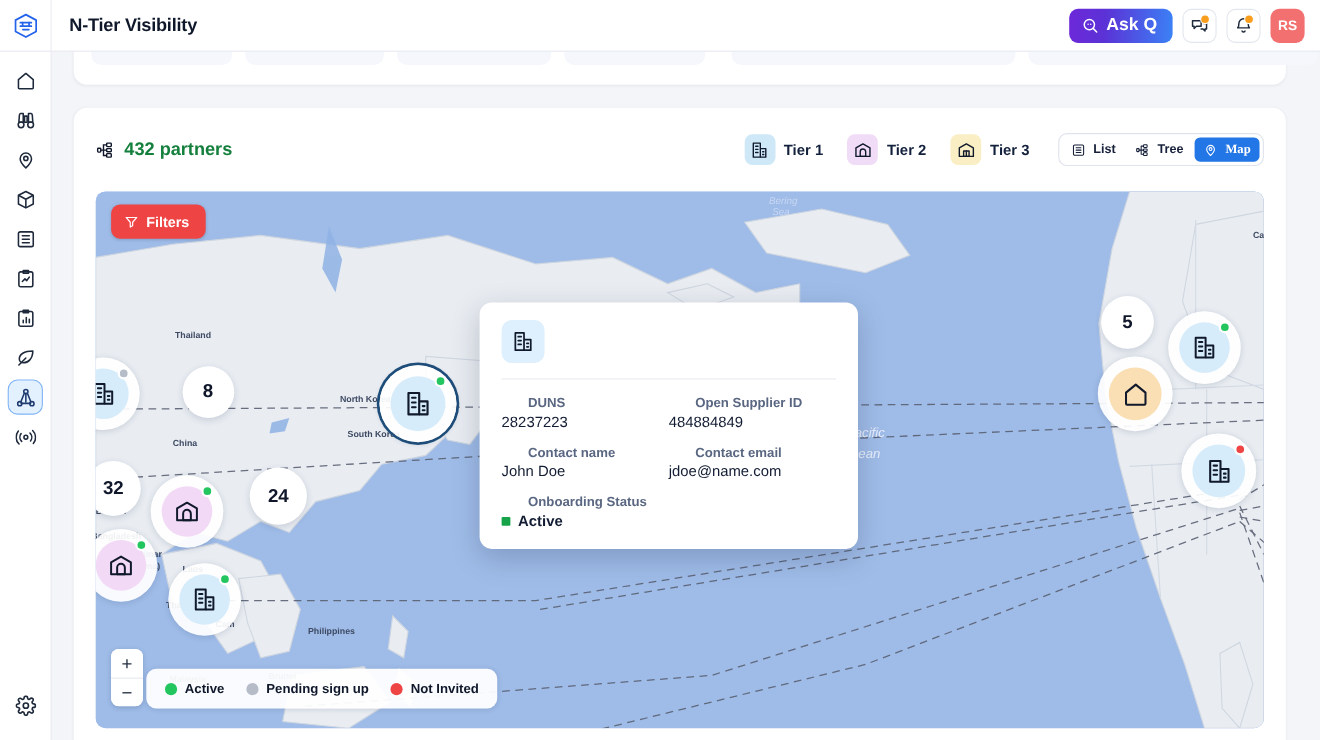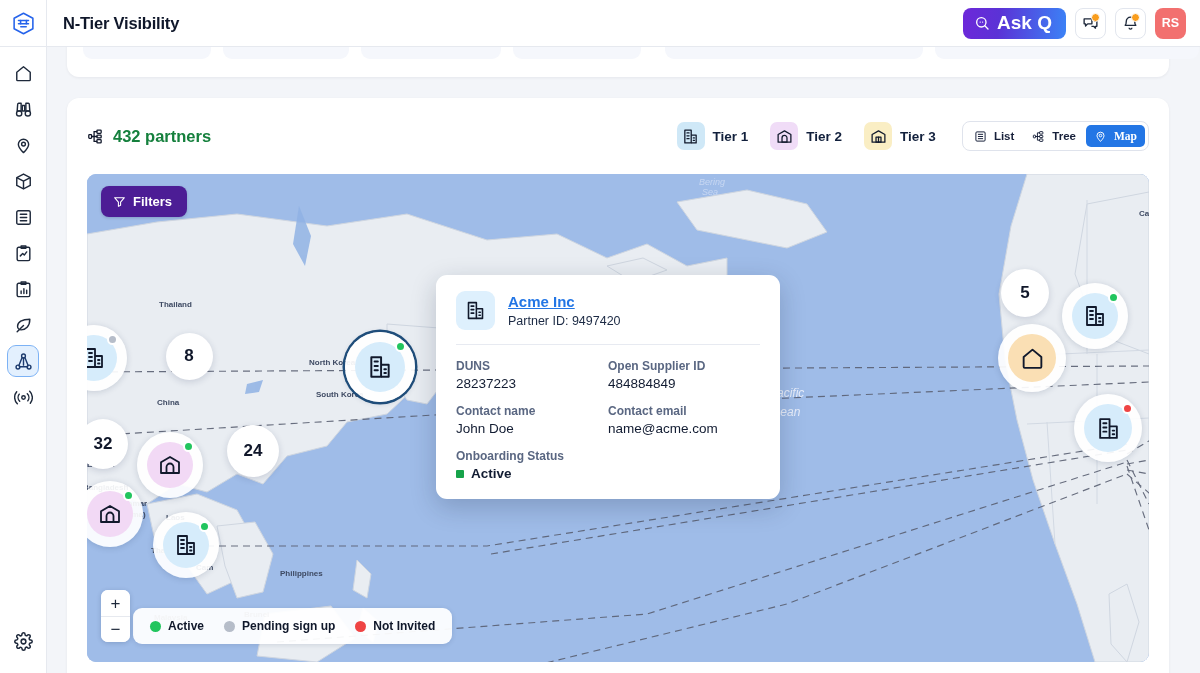--- a/index.html
+++ b/index.html
@@ -38,21 +38,21 @@
   #header {
     position: absolute; left: 47px; top: 0; width: 1153px; height: 47px;
     background: #ffffff; border-bottom: 1px solid #e6e9ef;
     display: flex; align-items: center; padding: 0 14px 0 16px; z-index: 40;
   }
   #page-title { font-size: 16.5px; font-weight: bold; letter-spacing: -0.2px; color: #0f172a; }
   .header-right { margin-left: auto; display: flex; align-items: center; gap: 9px; }
   .ask-q {
     height: 31px; padding: 0 14px 0 11px; border-radius: 8px; border: none;
     background: linear-gradient(95deg,#6d28d9 0%, #5b32d6 35%, #3b82f6 100%);
-    color: #fff; font-size: 19px; font-weight: bold; font-family: inherit;
+    color: #fff; font-size: 16px; font-weight: bold; font-family: inherit;
     display: flex; align-items: center; gap: 7px; cursor: pointer;
   }
   .icon-btn {
     width: 31px; height: 31px; border-radius: 8px; background: #fff;
     border: 1px solid #e2e6ee; position: relative; cursor: pointer;
     display: flex; align-items: center; justify-content: center; color: #1e293b;
   }
   .dot-badge {
     position: absolute; width: 9px; height: 9px; border-radius: 50%;
     background: #f99d1c; right: 5px; top: 4px; border: 1.5px solid #fff;
@@ -109,21 +109,21 @@
   
   #map {
     position: relative; width: 1062px; height: 488px; border-radius: 9px;
     overflow: hidden; background: #9fbce8;
   }
   #map-svg { position: absolute; inset: 0; width: 100%; height: 100%; }
 
   .filters-btn {
     position: absolute; left: 14px; top: 12px; z-index: 20;
     height: 31px; padding: 0 15px 0 12px; border-radius: 8px; border: none;
-    background: #4c1d95; color: #fff; font-family: inherit;
+    background: #ef4444; color: #fff; font-family: inherit;
     font-size: 13px; font-weight: bold; display: flex; align-items: center; gap: 7px;
     cursor: pointer; box-shadow: 0 1px 3px rgba(16,24,40,.18);
   }
 
   
   .marker { position: absolute; z-index: 14; }
   .halo {
     position: absolute; border-radius: 50%; background: rgba(255,255,255,.92);
     box-shadow: 0 1px 6px rgba(22,40,80,.17);
   }
@@ -152,21 +152,21 @@
     width: 39px; height: 39px; border-radius: 9px; background: #def0fd;
     display: flex; align-items: center; justify-content: center; flex: 0 0 auto;
   }
   .pop-title {
     font-size: 15px; font-weight: bold; color: #2376e5;
     text-decoration: underline; cursor: pointer; display: inline-block;
   }
   .pop-sub { font-size: 12.5px; color: #1c2a44; margin-top: 3px; }
   .pop-div { height: 1px; background: #e7eaf1; margin: 0 0 14px 0; }
   .pop-grid { display: grid; grid-template-columns: 1fr 1fr; row-gap: 13px; }
-  .fld-label { font-size: 12px; font-weight: bold; color: #5a6782; }
+  .fld-label { font-size: 12px; font-weight: bold; color: #5a6782; margin-left: 24px; }
   .fld-value { font-size: 13.5px; color: #121c32; margin-top: 3px; }
   .fld-value.status { font-weight: bold; display: flex; align-items: center; gap: 7px; }
   .sq { width: 8px; height: 8px; border-radius: 1px; display: inline-block; }
 
   
   #legend {
     position: absolute; left: 46px; bottom: 18px; z-index: 20; height: 36px;
     background: rgba(255,255,255,.94); border-radius: 9px;
     display: flex; align-items: center; gap: 20px; padding: 0 17px;
     box-shadow: 0 1px 5px rgba(22,40,80,.13);
@@ -576,42 +576,38 @@
       <div id="popup">
         <div class="pop-head">
           <div class="pop-icon">
             <svg width="21" height="21" viewBox="0 0 24 24" fill="none" stroke="#11192c" stroke-width="1.8" stroke-linejoin="round">
               <path d="M4 3h9v18H4z"></path>
                 <path d="M13 10h7v11h-7"></path>
               <path d="M7 7h3M7 11h3M7 15h3" stroke-linecap="round"></path>
               <path d="M16 14h1.5M16 17.5h1.5" stroke-linecap="round"></path>
             </svg>
           </div>
-          <div>
-            <a class="pop-title">Acme Inc</a>
-            <div class="pop-sub">Partner ID: 9497420</div>
-          </div>
         </div>
         <div class="pop-div"></div>
         <div class="pop-grid" id="pop-grid">
             <div>
               <div class="fld-label">DUNS</div>
               <div class="fld-value"><span>28237223</span></div>
             </div>
             <div>
               <div class="fld-label">Open Supplier ID</div>
               <div class="fld-value"><span>484884849</span></div>
             </div>
             <div>
               <div class="fld-label">Contact name</div>
               <div class="fld-value"><span>John Doe</span></div>
             </div>
             <div>
               <div class="fld-label">Contact email</div>
-              <div class="fld-value"><span>name@acme.com</span></div>
+              <div class="fld-value"><span>jdoe@name.com</span></div>
             </div>
             <div>
               <div class="fld-label">Onboarding Status</div>
               <div class="fld-value status">
                 <span class="sq" style="background:#16a34a"></span>
                 <span>Active</span>
               </div>
             </div>
           </div>
       </div>

